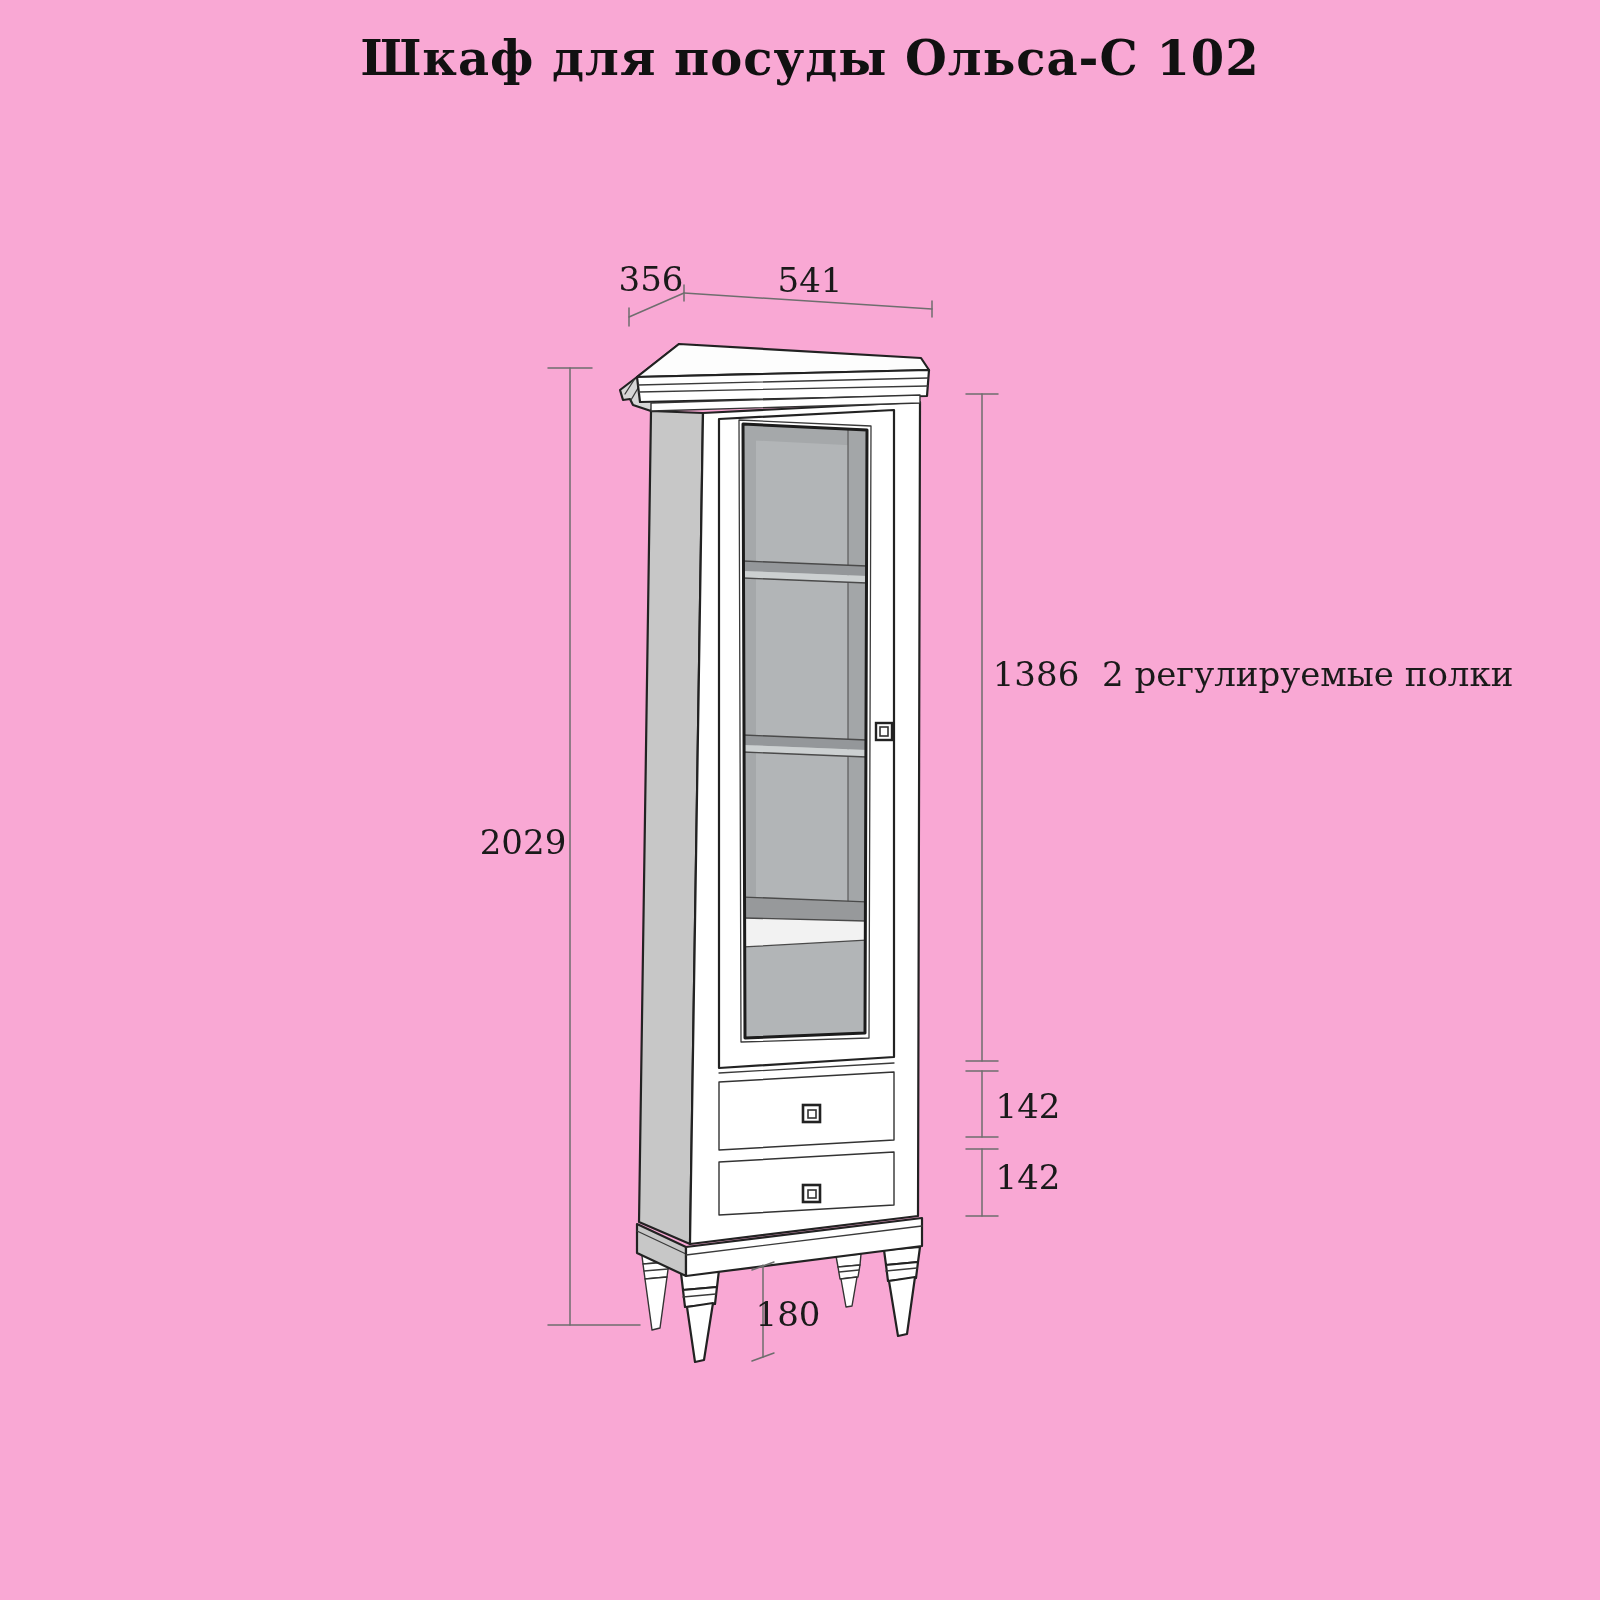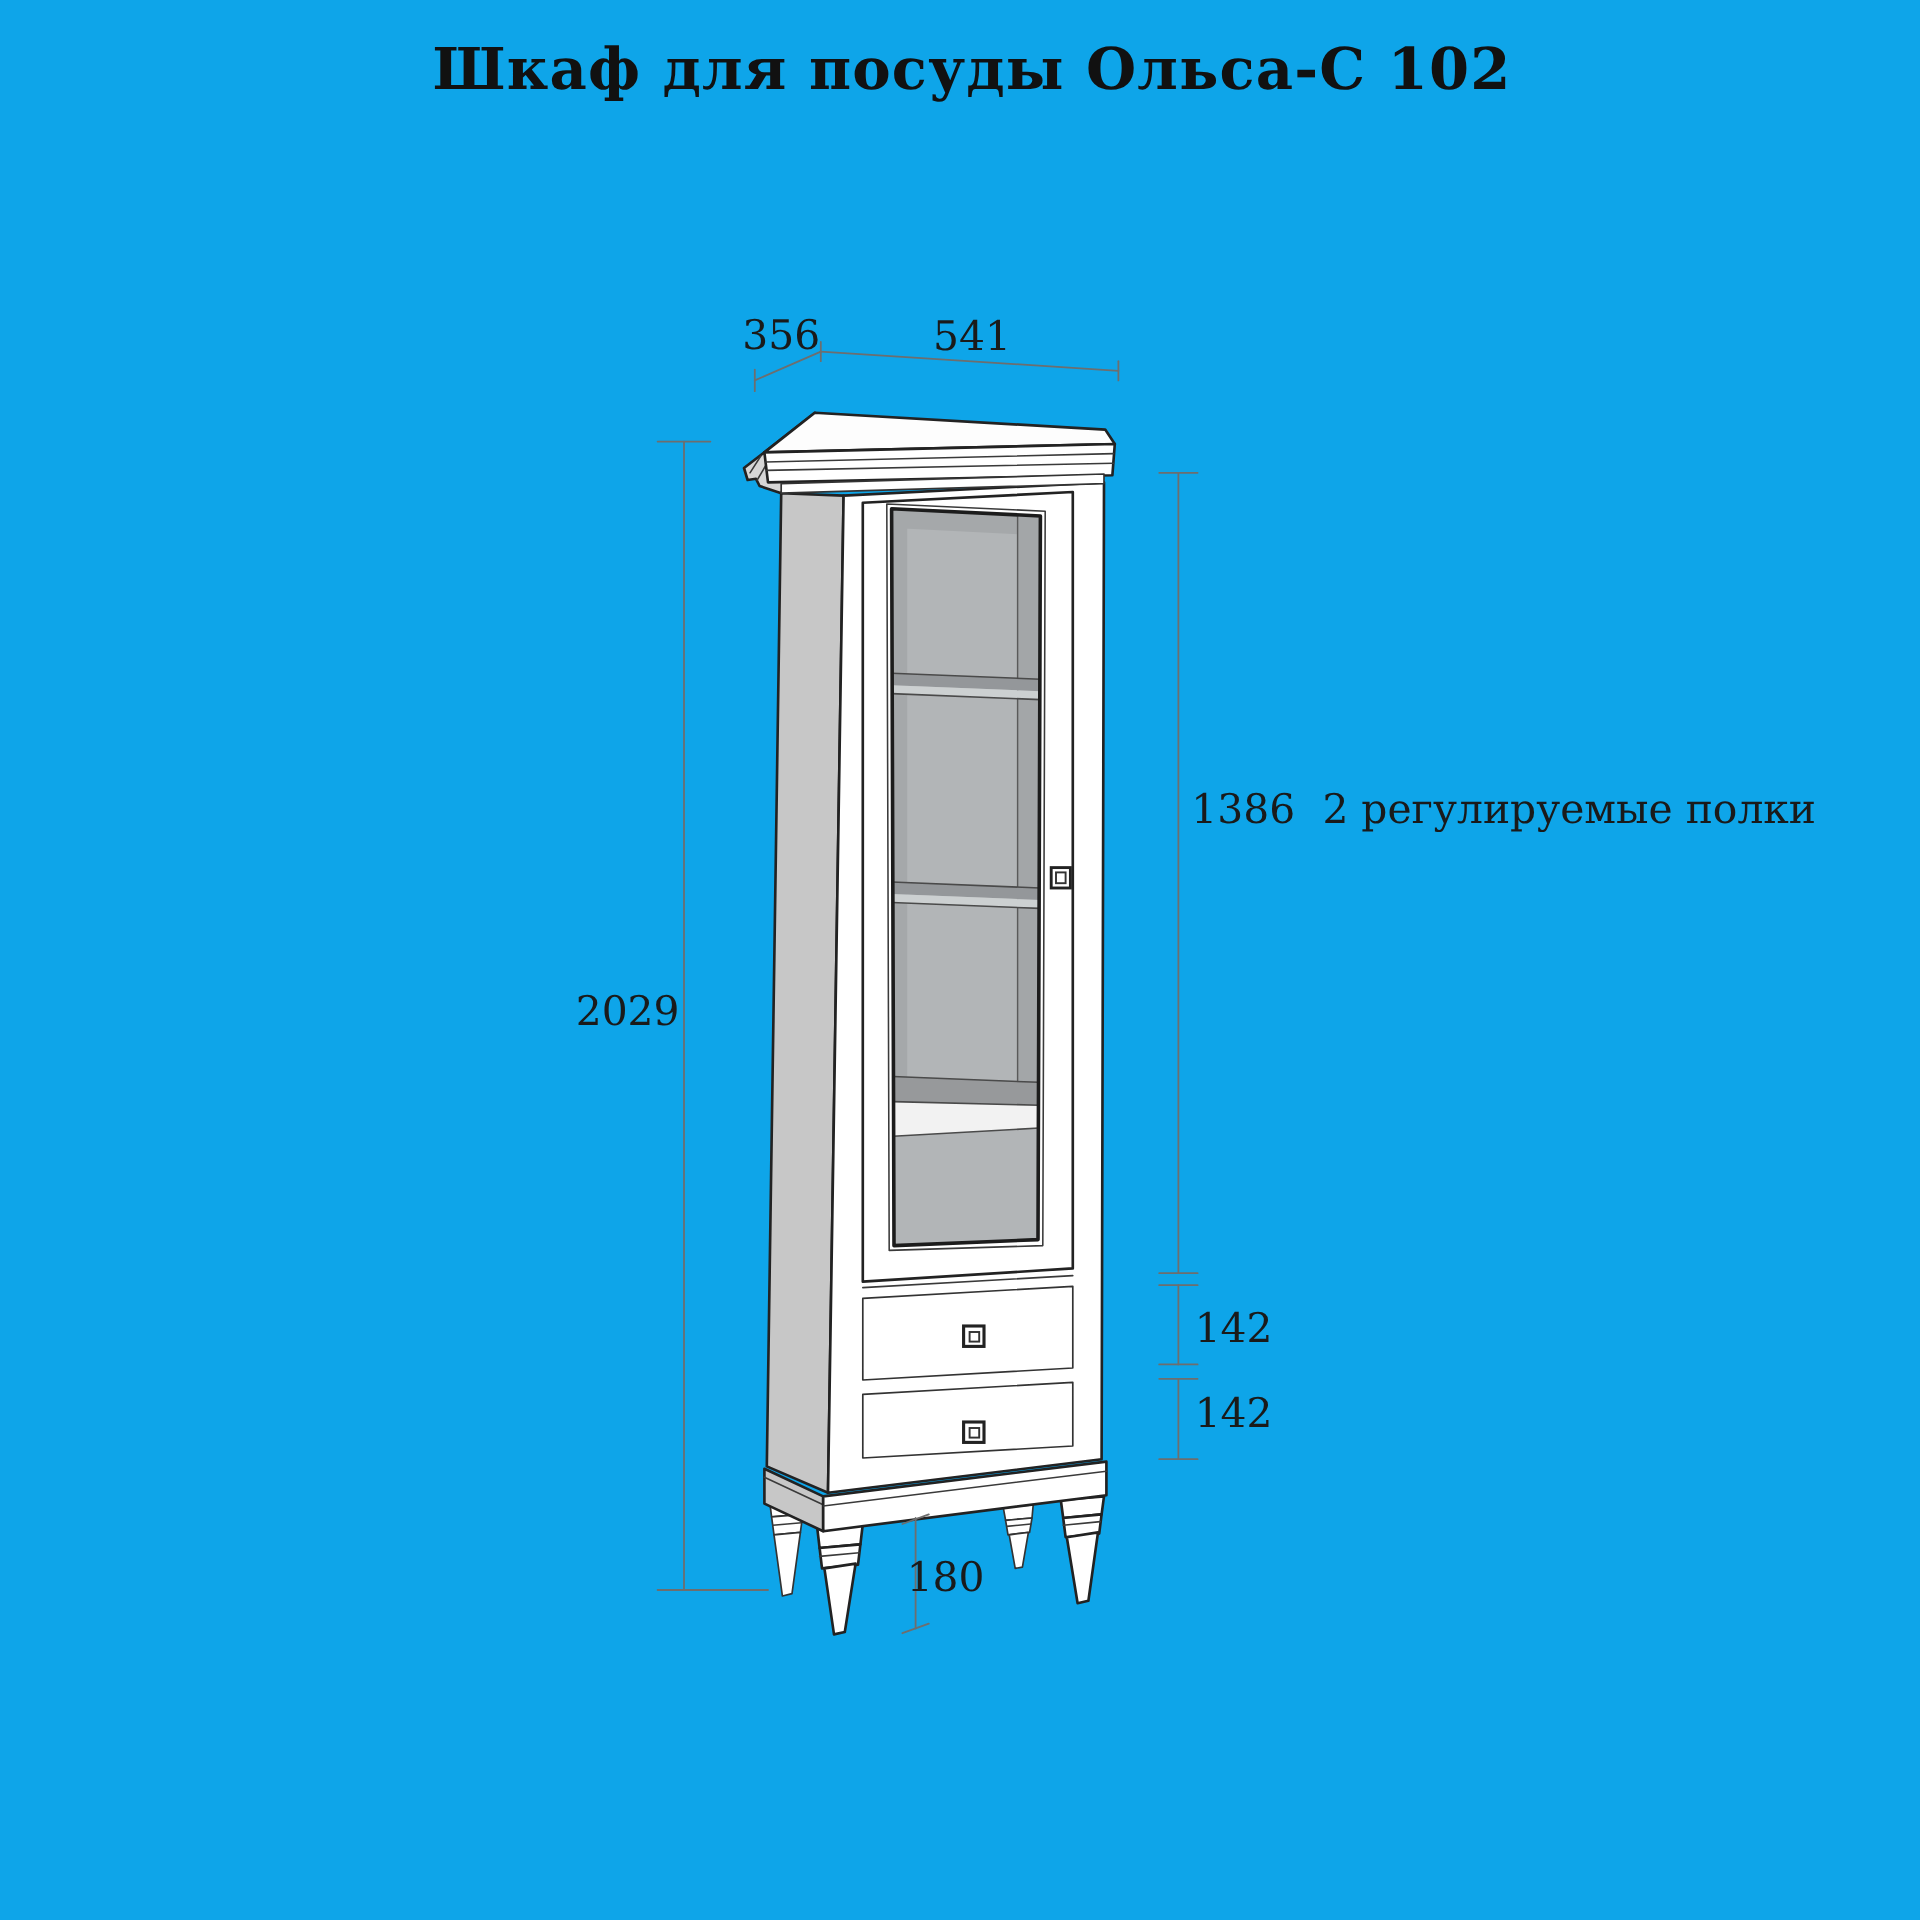--- a/index.html
+++ b/index.html
@@ -1,16 +1,16 @@
 <!DOCTYPE html>
 <html><head>
 <meta charset="utf-8">
 <style>
   html,body{margin:0;padding:0;background:#ffffff;}
-  .canvas{position:relative;width:1600px;height:1600px;background:#0ea5e9;overflow:hidden;
+  .canvas{position:relative;width:1600px;height:1600px;background:#f9a8d4;overflow:hidden;
           font-family:"DejaVu Serif", serif;}
   .title{position:absolute;top:30px;left:0;width:1620px;text-align:center;
          font-family:"DejaVu Serif", serif;font-weight:bold;font-size:48px;color:#111;
          letter-spacing:1px;}
   svg{position:absolute;top:0;left:0;}
   
   .outl{fill:none;stroke:#222222;stroke-width:2.2;stroke-linejoin:round;stroke-linecap:round;}
   .outl-heavy{fill:none;stroke:#1c1c1c;stroke-width:3;stroke-linejoin:round;stroke-linecap:round;}
   .detail{fill:none;stroke:#3a3a3a;stroke-width:1.3;stroke-linejoin:round;stroke-linecap:round;}
   .fillpart{stroke:#222222;stroke-width:2.2;stroke-linejoin:round;}

